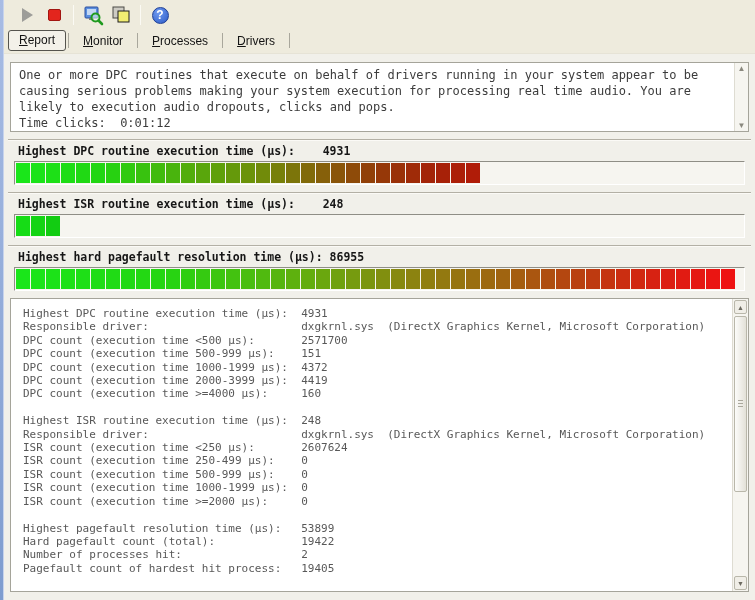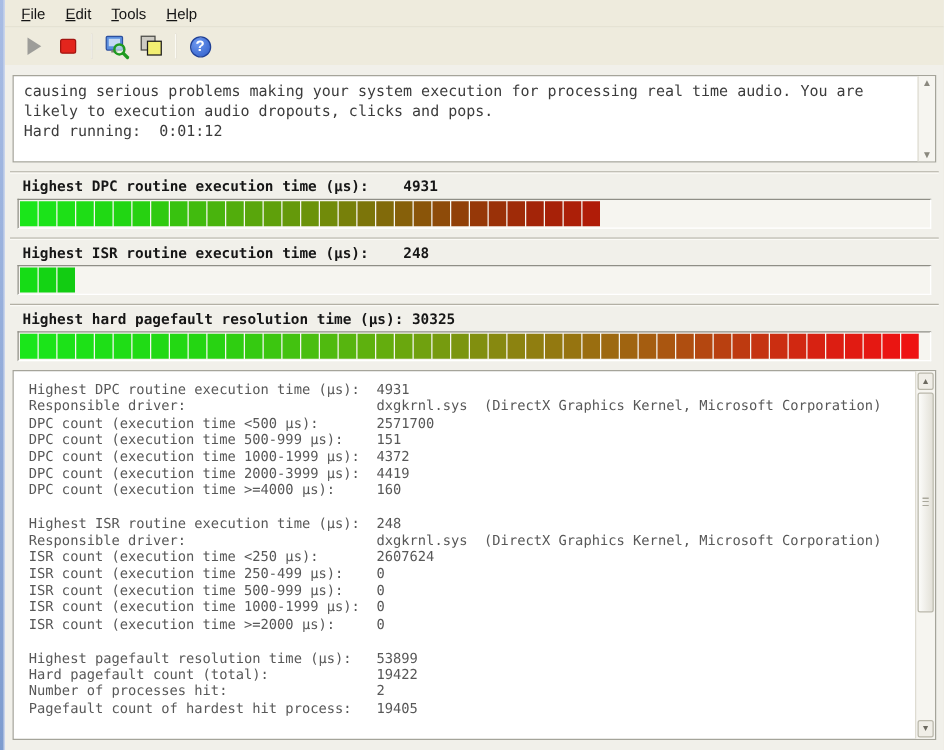--- a/index.html
+++ b/index.html
@@ -75,26 +75,20 @@
   .sgrip { position:absolute; left:3px; right:3px; top:50%; margin-top:-4px; height:8px;
            background:repeating-linear-gradient(to bottom,#aaa89c 0 1px,transparent 1px 3px); }
 </style>
 </head>
 <body>
 
 <div class="screen">
   <div class="left-edge"></div>
   <div class="content">
 
-    <div class="menubar">
-        <div class="menu-item"><u>F</u>ile</div>
-        <div class="menu-item"><u>E</u>dit</div>
-        <div class="menu-item"><u>T</u>ools</div>
-        <div class="menu-item"><u>H</u>elp</div>
-      </div>
 
     <div class="toolbar">
       <div class="tbtn">
         <span class="play-tri"></span>
       </div>
       <div class="tbtn">
         <span class="stop-sq"></span>
       </div>
       <div class="tsep"></div>
       <div class="tbtn">
@@ -111,28 +105,39 @@
           <rect x="3" y="3" width="11" height="11" fill="#cdcbc3" stroke="#4a4a46"></rect>
           <rect x="8" y="7" width="11" height="11" fill="#f2ee72" stroke="#1c1c1c"></rect>
         </svg>
       </div>
       <div class="tsep"></div>
       <div class="tbtn">
         <span class="help-circle">?</span>
       </div>
     </div>
 
+    <div class="tabbar">
+        <div class="tab active"><u>R</u>eport</div>
+        <div class="tab-sep"></div>
+        <div class="tab"><u>M</u>onitor</div>
+        <div class="tab-sep"></div>
+        <div class="tab"><u>P</u>rocesses</div>
+        <div class="tab-sep"></div>
+        <div class="tab"><u>D</u>rivers</div>
+        <div class="tab-sep"></div>
+      </div>
 
     <div class="pane">
 
       <div class="sunken-box msgbox">
         <div class="msg-text">
+          <div>One or more DPC routines that execute on behalf of drivers running in your system appear to be</div>
           <div>causing serious problems making your system execution for processing real time audio. You are</div>
           <div>likely to execution audio dropouts, clicks and pops.</div>
-          <div>Hard running:  0:01:12</div>
+          <div>Time clicks:  0:01:12</div>
         </div>
         <div class="mini-scroll">
           <div class="mini-arrow up">▲</div>
           <div class="mini-arrow down">▼</div>
         </div>
       </div>
 
       <div class="meters">
           <div class="groove"></div>
           <div class="meter-label">Highest DPC routine execution time (µs):    4931</div>
@@ -172,21 +177,21 @@
           </div>
           <div class="groove"></div>
           <div class="meter-label">Highest ISR routine execution time (µs):    248</div>
           <div class="meter-track">
             <div class="meter-seg" style="background: rgb(22, 220, 22);"></div>
             <div class="meter-seg" style="background: rgb(20, 212, 20);"></div>
             <div class="meter-seg" style="background: rgb(18, 204, 18);"></div>
             <div class="meter-rest"></div>
           </div>
           <div class="groove"></div>
-          <div class="meter-label">Highest hard pagefault resolution time (µs): 30325</div>
+          <div class="meter-label">Highest hard pagefault resolution time (µs): 86955</div>
           <div class="meter-track">
             <div class="meter-seg" style="background: rgb(26, 230, 26);"></div>
             <div class="meter-seg" style="background: rgb(27, 228, 25);"></div>
             <div class="meter-seg" style="background: rgb(28, 226, 24);"></div>
             <div class="meter-seg" style="background: rgb(29, 225, 23);"></div>
             <div class="meter-seg" style="background: rgb(30, 223, 23);"></div>
             <div class="meter-seg" style="background: rgb(31, 221, 22);"></div>
             <div class="meter-seg" style="background: rgb(32, 219, 21);"></div>
             <div class="meter-seg" style="background: rgb(33, 217, 20);"></div>
             <div class="meter-seg" style="background: rgb(35, 216, 19);"></div>

